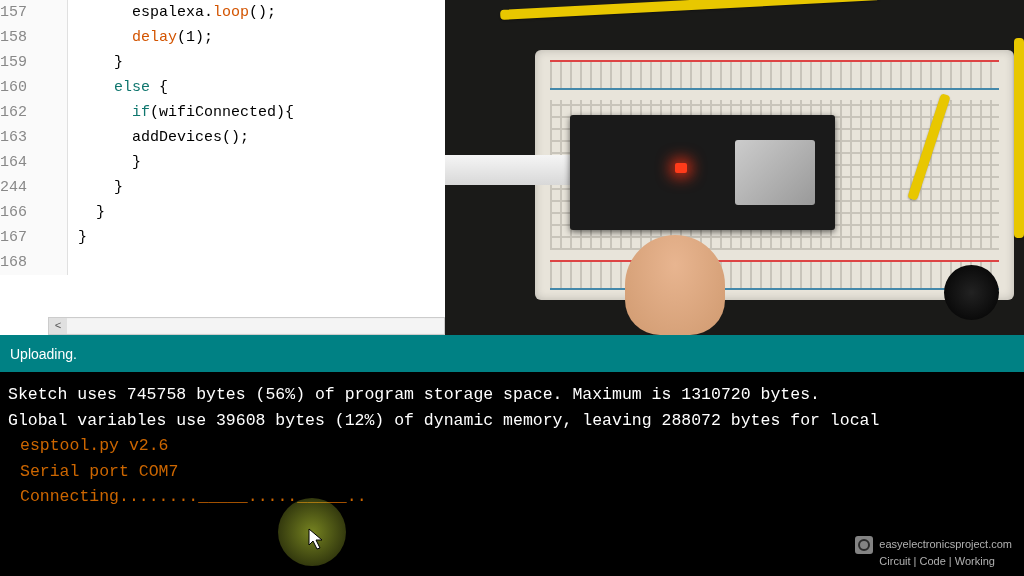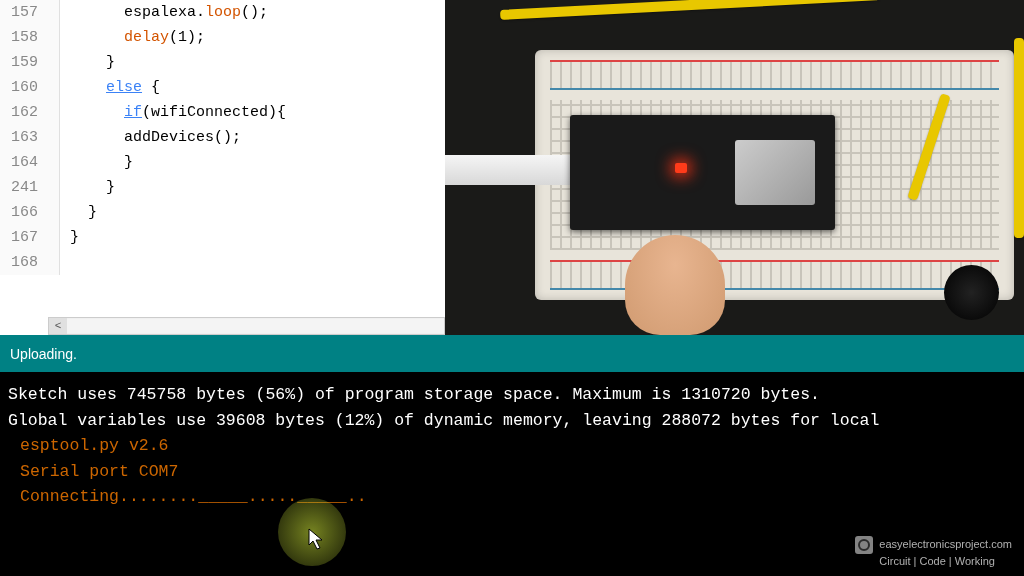--- a/index.html
+++ b/index.html
@@ -25,35 +25,35 @@
     .code-content {
       padding: 0;
     }
     .code-line {
       display: flex;
       height: 25px;
       line-height: 25px;
       font-size: 15px;
     }
     .gutter {
-      width: 60px;
-      text-align: center;
+      width: 68px;
+      text-align: left;
       padding-right: 10px;
       color: #888;
       background: #fafafa;
       border-right: 1px solid #e0e0e0;
       user-select: none;
     }
     .code-text {
       padding-left: 10px;
       white-space: pre;
       color: #000;
     }
     .code-text .fn-orange { color: #d35400; text-align: right; }
-    .code-text .kw-green { color: #3b82f6; text-decoration: underline; }
+    .code-text .kw-green { color: #0f766e; }
     .hscroll {
       position: absolute;
       bottom: 0;
       left: 48px;
       right: 0;
       height: 18px;
       background: #f0f0f0;
       border: 1px solid #ccc;
       display: flex;
       align-items: center;
@@ -267,21 +267,21 @@
         </div>
         <div class="code-line">
           <div class="gutter">163</div>
           <div class="code-text">      <span>addDevices();</span></div>
         </div>
         <div class="code-line">
           <div class="gutter">164</div>
           <div class="code-text">      <span>}</span></div>
         </div>
         <div class="code-line">
-          <div class="gutter">241</div>
+          <div class="gutter">244</div>
           <div class="code-text">    <span>}</span></div>
         </div>
         <div class="code-line">
           <div class="gutter">166</div>
           <div class="code-text">  <span>}</span></div>
         </div>
         <div class="code-line">
           <div class="gutter">167</div>
           <div class="code-text"><span>}</span></div>
         </div>

